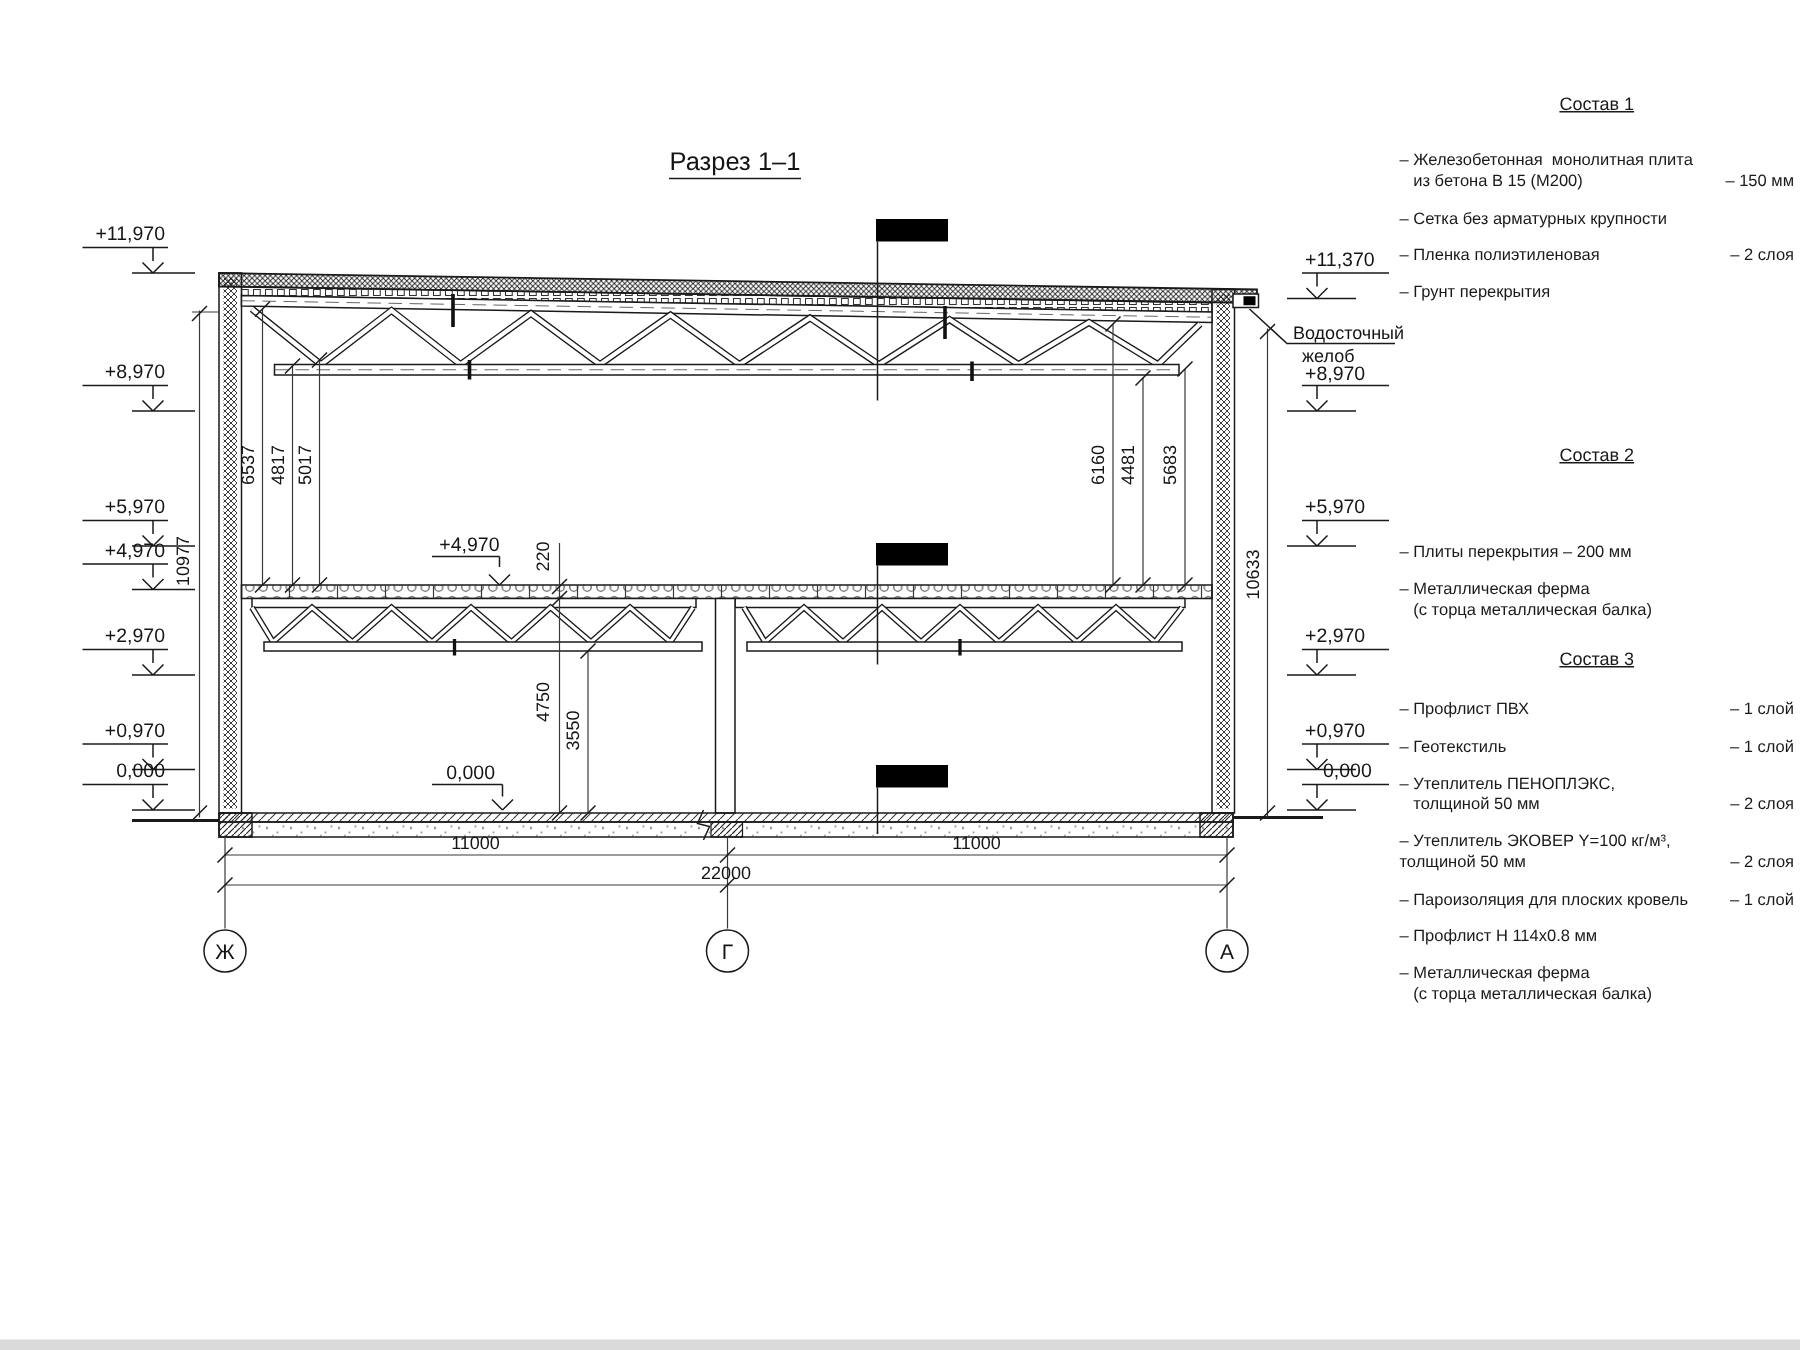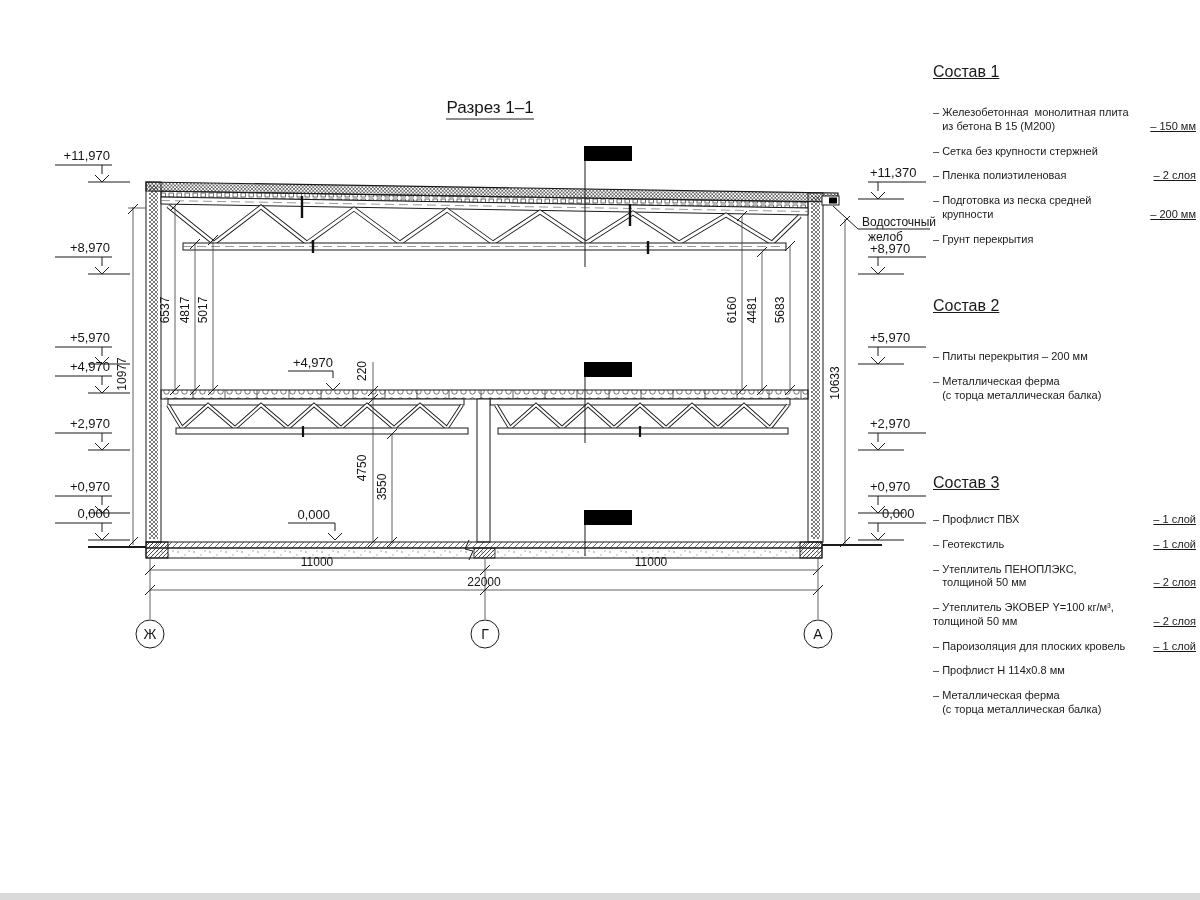--- a/index.html
+++ b/index.html
@@ -10,24 +10,24 @@
   .t12{font-size:12px;} .t13{font-size:13px;} .t14{font-size:14px;} .t17{font-size:17px;}
   .ln{stroke:#1a1a1a;stroke-width:1;fill:none;}
   .lt{stroke:#3a3a3a;stroke-width:0.8;fill:none;}
   .wh{stroke:#1a1a1a;stroke-width:1;fill:#ffffff;}
   .dash{stroke:#555;stroke-width:0.6;fill:none;stroke-dasharray:9 5;}
   .tube-o{stroke:#1a1a1a;stroke-width:4.6;fill:none;stroke-linejoin:miter;}
   .tube-i{stroke:#ffffff;stroke-width:2.8;fill:none;stroke-linejoin:miter;}
   .tube2-o{stroke:#1a1a1a;stroke-width:4;fill:none;}
   .tube2-i{stroke:#ffffff;stroke-width:2.2;fill:none;}
   .comp{position:absolute;left:933px;width:263px;font-size:11px;line-height:1.25;}
-  .comp-title{text-align:left;text-decoration:underline;font-size:16px;}
+  .comp-title{text-align:center;text-decoration:underline;font-size:12px;}
   .comp-item{display:flex;align-items:flex-end;margin-bottom:11px;}
   .nm{white-space:pre-wrap;flex:1 1 auto;}
-  .vl{white-space:nowrap;margin-left:6px;text-decoration:underline;}
+  .vl{white-space:nowrap;margin-left:6px;}
   #bottom-edge{position:absolute;left:0;bottom:0;width:1200px;height:7px;background:#dadada;}
 </style>
 </head>
 <body>
 
 <div id="stage">
 
 <svg width="1200" height="700" viewBox="0 0 1200 700">
   <defs>
     <pattern id="roofxh" width="3.5" height="3.5" patternUnits="userSpaceOnUse">
@@ -242,52 +242,47 @@
 </svg>
 
 <div class="comp" style="top:62px">
   <div class="comp-title" style="margin-bottom:24px">Состав 1</div>
   <div class="comp-item">
     <div class="nm">– Железобетонная  монолитная плита
    из бетона В 15 (М200)</div>
     <div class="vl">– 150 мм</div>
   </div>
   <div class="comp-item">
-    <div class="nm">– Сетка без крупности стержней</div>
+    <div class="nm">– Сетка без арматурных крупности</div>
     <div class="vl"></div>
   </div>
   <div class="comp-item">
     <div class="nm">– Пленка полиэтиленовая</div>
     <div class="vl">– 2 слоя</div>
   </div>
   <div class="comp-item">
-    <div class="nm">– Подготовка из песка средней
-   крупности</div>
-    <div class="vl">– 200 мм</div>
-  </div>
-  <div class="comp-item">
     <div class="nm">– Грунт перекрытия</div>
     <div class="vl"></div>
   </div>
 </div>
 
 <div class="comp" style="top:296px">
-  <div class="comp-title" style="margin-bottom:34px">Состав 2</div>
+  <div class="comp-title" style="margin-bottom:51px">Состав 2</div>
   <div class="comp-item">
     <div class="nm">– Плиты перекрытия – 200 мм</div>
     <div class="vl"></div>
   </div>
   <div class="comp-item">
     <div class="nm">– Металлическая ферма
    (с торца металлическая балка)</div>
     <div class="vl"></div>
   </div>
 </div>
 
-<div class="comp" style="top:473px">
+<div class="comp" style="top:432px">
   <div class="comp-title" style="margin-bottom:20px">Состав 3</div>
   <div class="comp-item">
     <div class="nm">– Профлист ПВХ</div>
     <div class="vl">– 1 слой</div>
   </div>
   <div class="comp-item">
     <div class="nm">– Геотекстиль</div>
     <div class="vl">– 1 слой</div>
   </div>
   <div class="comp-item">

